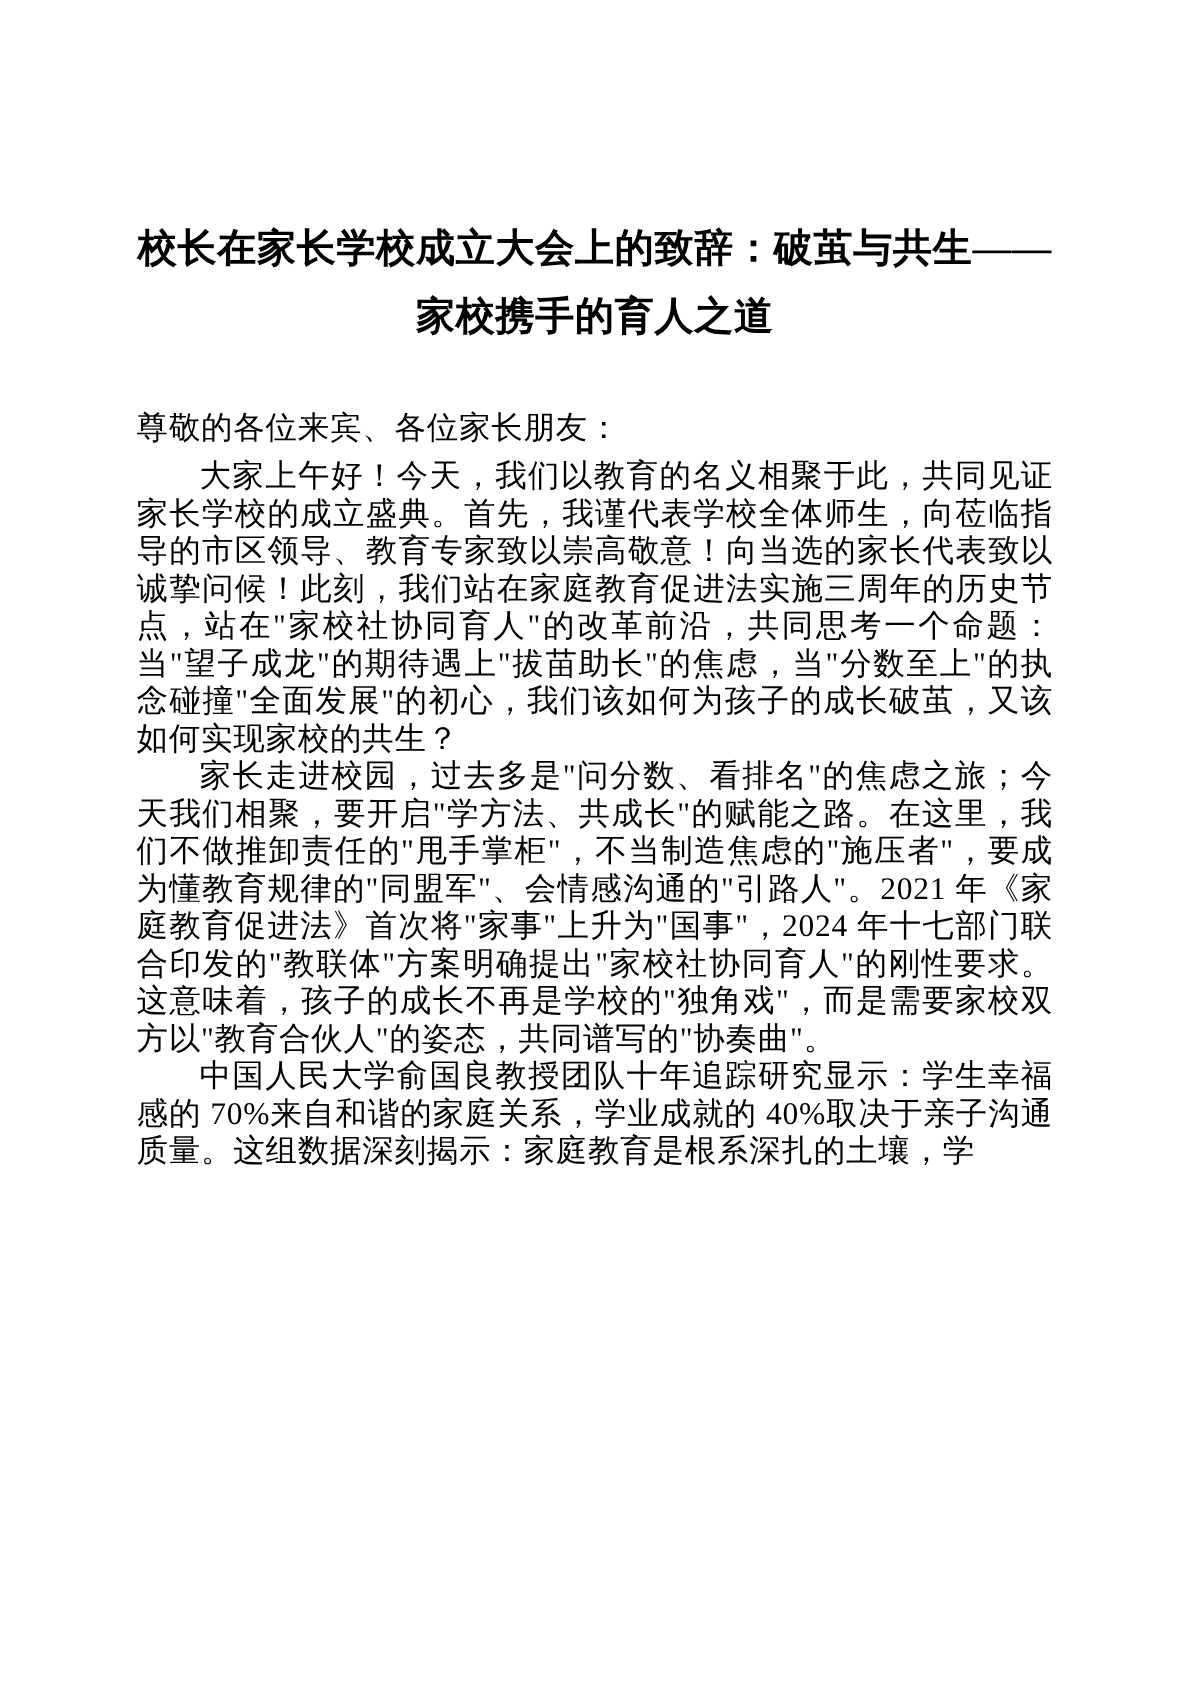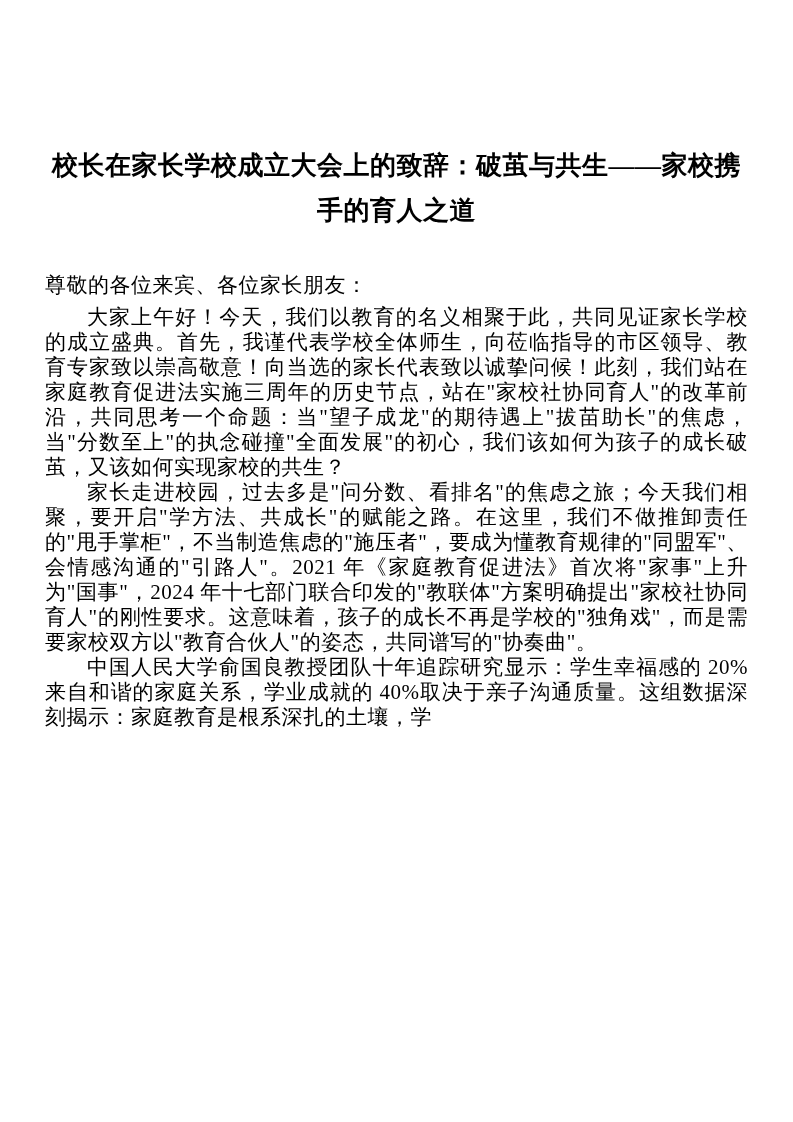--- a/index.html
+++ b/index.html
@@ -10,21 +10,21 @@
   .page {
     position: relative;
     width: 793px;
     height: 1109px;
     margin: 0 auto;
     background: #ffffff;
     color: #000000;
     font-family: "Liberation Serif", "DejaVu Serif", serif;
     overflow: hidden;
     box-sizing: border-box;
-    padding: 0 45px;
+    padding: 0 91px;
   }
   .doc-title {
     margin: 143px 0 34px 0;
     font-size: 26px;
     line-height: 45px;
     font-weight: bold;
     text-align: center;
     letter-spacing: 0.5px;
   }
   .salutation {
@@ -49,14 +49,14 @@
 
 <div class="page">
   <h1 class="doc-title">校长在家长学校成立大会上的致辞：破茧与共生——家校携手的育人之道</h1>
 
   <p class="salutation">尊敬的各位来宾、各位家长朋友：</p>
 
   <p class="para">大家上午好！今天，我们以教育的名义相聚于此，共同见证家长学校的成立盛典。首先，我谨代表学校全体师生，向莅临指导的市区领导、教育专家致以崇高敬意！向当选的家长代表致以诚挚问候！此刻，我们站在家庭教育促进法实施三周年的历史节点，站在"家校社协同育人"的改革前沿，共同思考一个命题：当"望子成龙"的期待遇上"拔苗助长"的焦虑，当"分数至上"的执念碰撞"全面发展"的初心，我们该如何为孩子的成长破茧，又该如何实现家校的共生？</p>
 
   <p class="para">家长走进校园，过去多是"问分数、看排名"的焦虑之旅；今天我们相聚，要开启"学方法、共成长"的赋能之路。在这里，我们不做推卸责任的"甩手掌柜"，不当制造焦虑的"施压者"，要成为懂教育规律的"同盟军"、会情感沟通的"引路人"。2021 年《家庭教育促进法》首次将"家事"上升为"国事"，2024 年十七部门联合印发的"教联体"方案明确提出"家校社协同育人"的刚性要求。这意味着，孩子的成长不再是学校的"独角戏"，而是需要家校双方以"教育合伙人"的姿态，共同谱写的"协奏曲"。</p>
 
-  <p class="para">中国人民大学俞国良教授团队十年追踪研究显示：学生幸福感的 20%来自和谐的家庭关系，学业成就的 40%取决于亲子沟通质量。这组数据深刻揭示：家庭教育是根系深扎的土壤，学</p>
+  <p class="para">中国人民大学俞国良教授团队十年追踪研究显示：学生幸福感的 70%来自和谐的家庭关系，学业成就的 40%取决于亲子沟通质量。这组数据深刻揭示：家庭教育是根系深扎的土壤，学</p>
 </div>
 
 </body></html>

